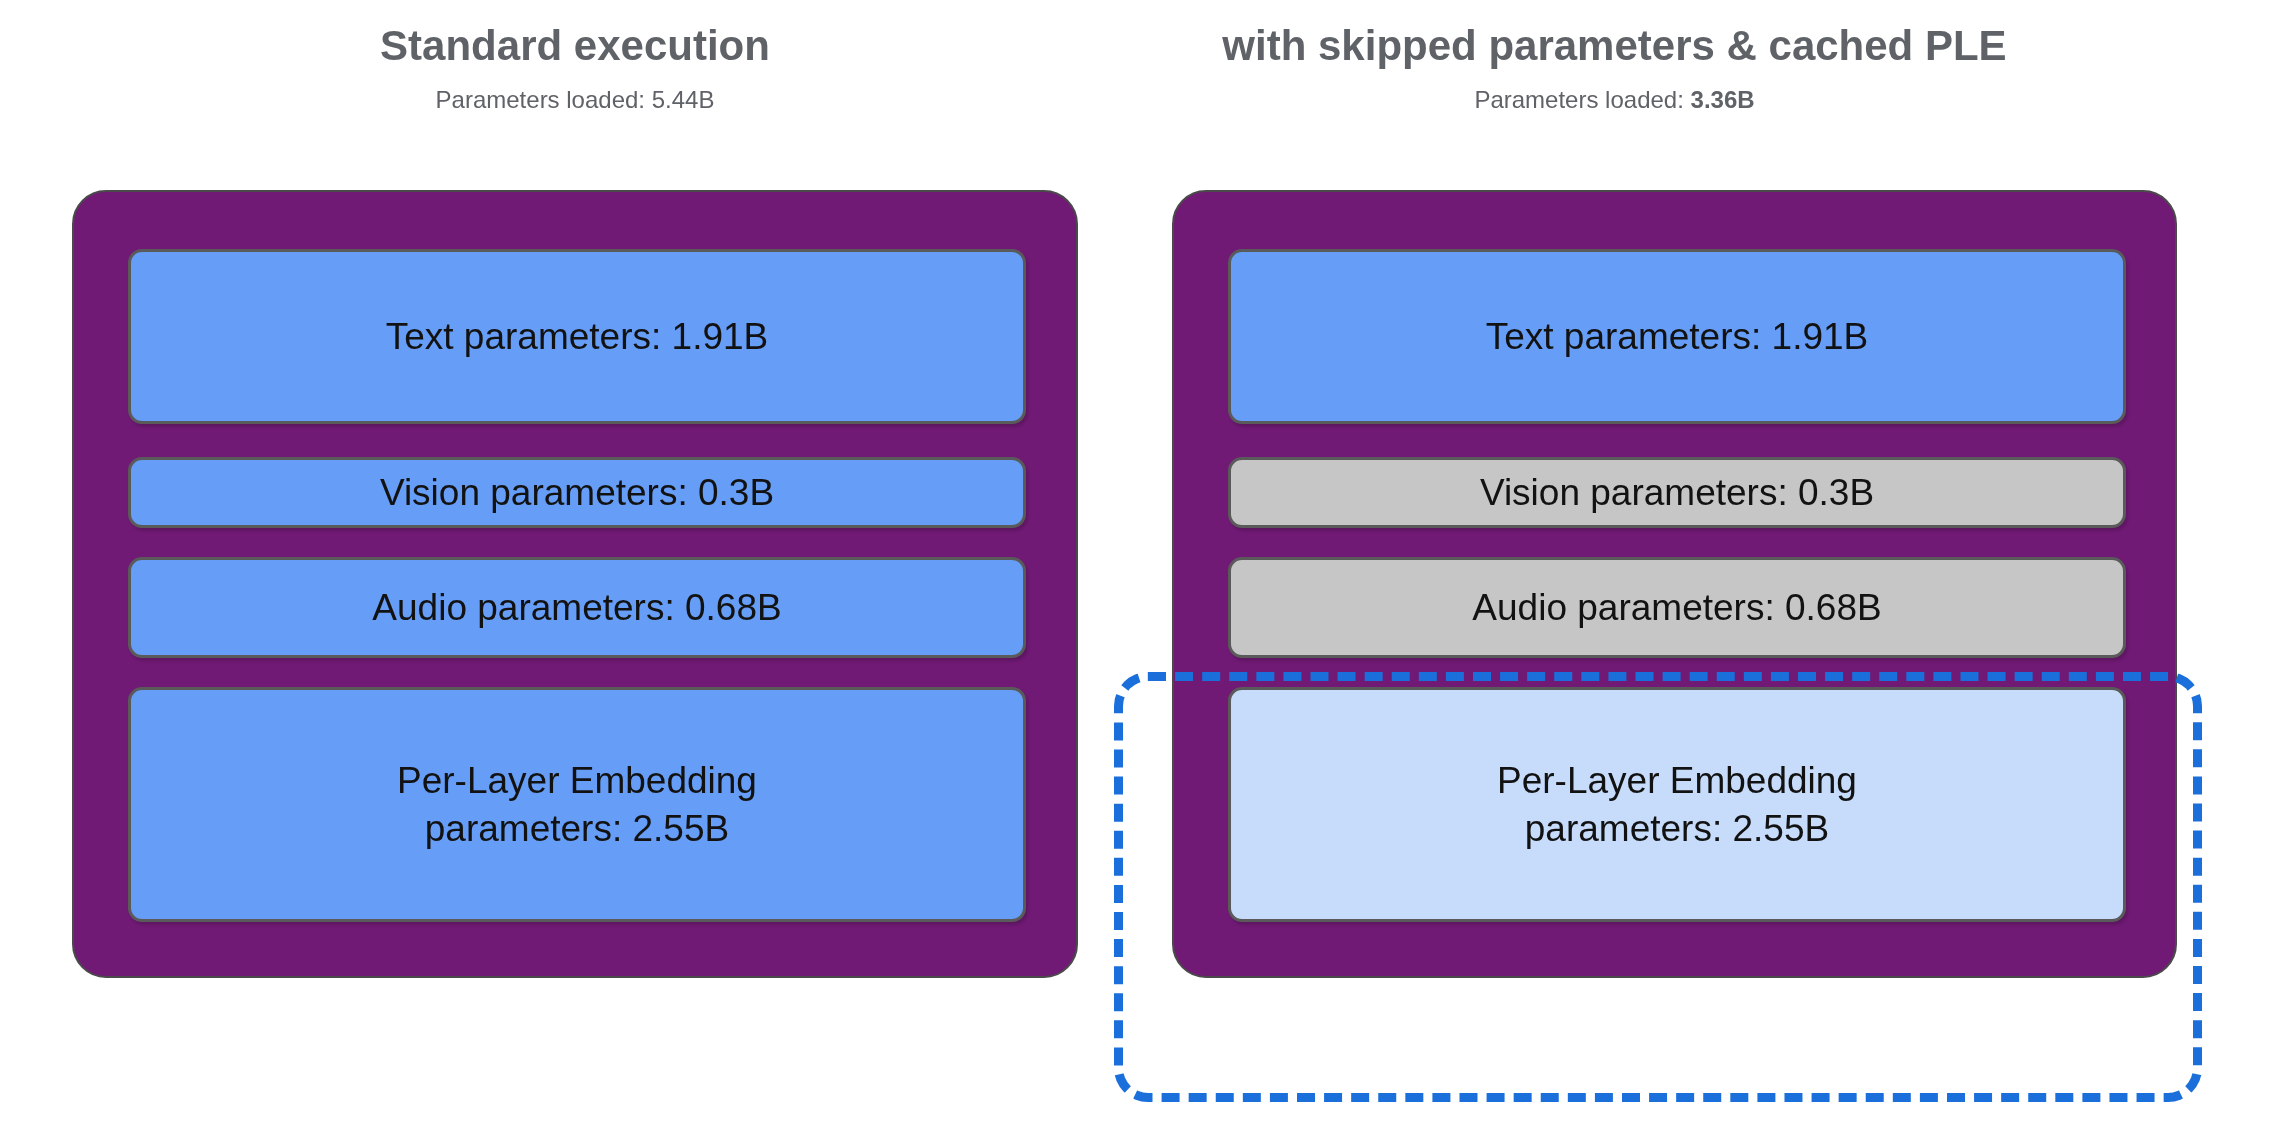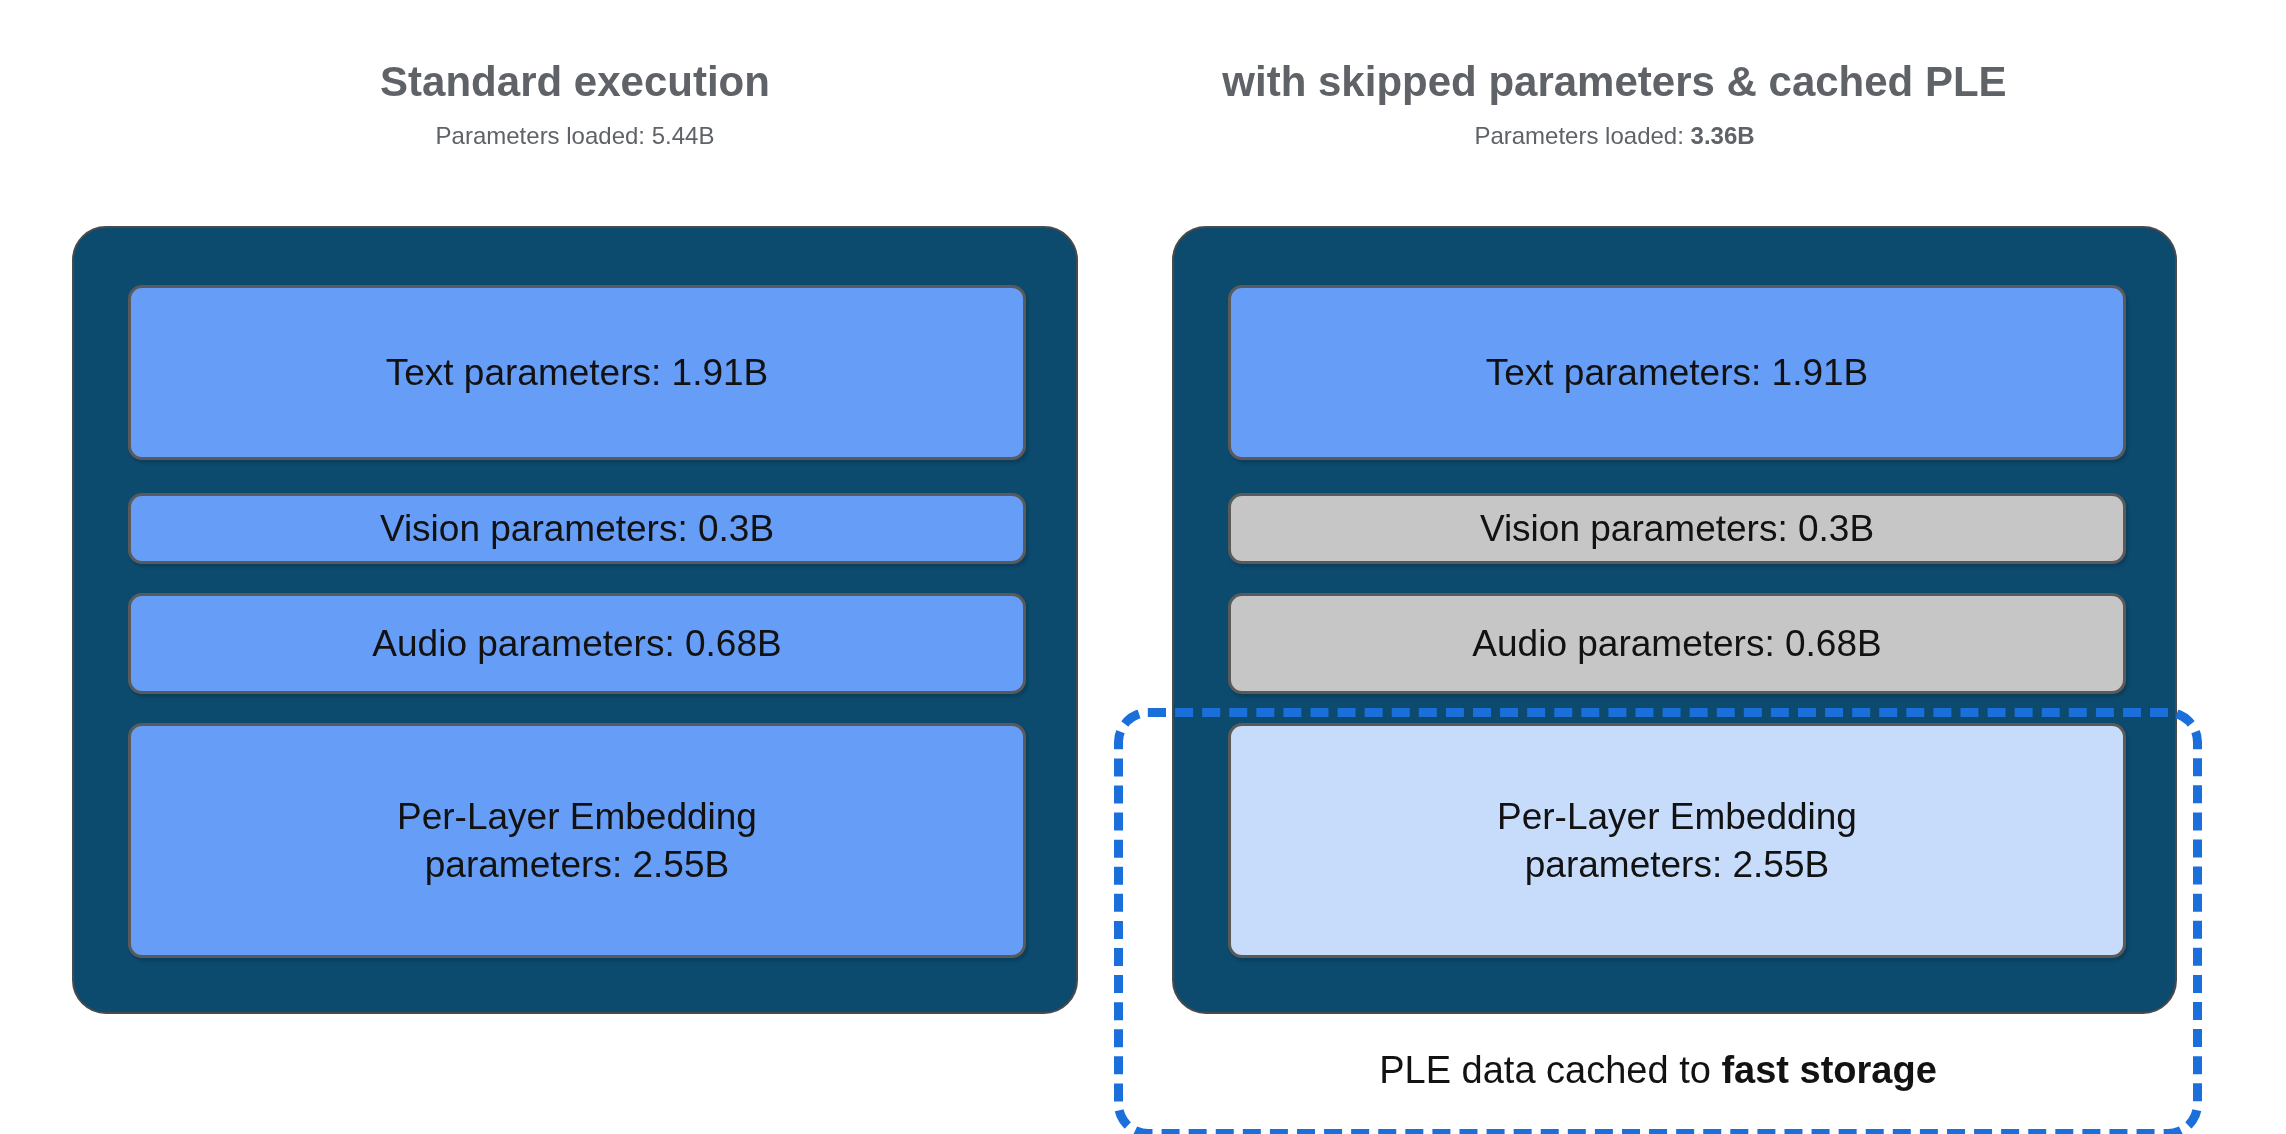--- a/index.html
+++ b/index.html
@@ -11,21 +11,20 @@
     width: 2286px;
     height: 1134px;
     font-family: "Liberation Sans", sans-serif;
     position: relative;
     overflow: hidden;
   }
 
   .stage {
     position: absolute;
     inset: 0;
-    margin-top: 36px;
   }
 
   
   .col-head {
     position: absolute;
     text-align: center;
   }
   .col-title {
     font-size: 42px;
     font-weight: bold;
@@ -42,21 +41,21 @@
     white-space: nowrap;
   }
   .col-subtitle b {
     font-weight: bold;
     color: #5f6368;
   }
 
   
   .panel {
     position: absolute;
-    background: #0c4a6e;
+    background: #701a75;
     border: 2px solid #4a4a4a;
     border-radius: 34px;
     box-sizing: border-box;
   }
 
   
   .block {
     position: absolute;
     box-sizing: border-box;
     border: 3px solid #5a5a5a;
@@ -145,17 +144,14 @@
     </div>
 
     <div class="block lblue" style="left:54px; top:495px; width:898px; height:235px; flex-direction:column;">
       <span>Per-Layer Embedding</span>
       <span>parameters: 2.55B</span>
     </div>
   </div>
 
   <div class="cache-box" style="left:1114px; top:672px; width:1088px; height:430px;"></div>
 
-  <div class="cache-caption" style="left:1114px; top:1013px; width:1088px;">
-    <span>PLE data cached to </span><b>fast storage</b>
-  </div>
 
 </div>
 
 </body></html>

